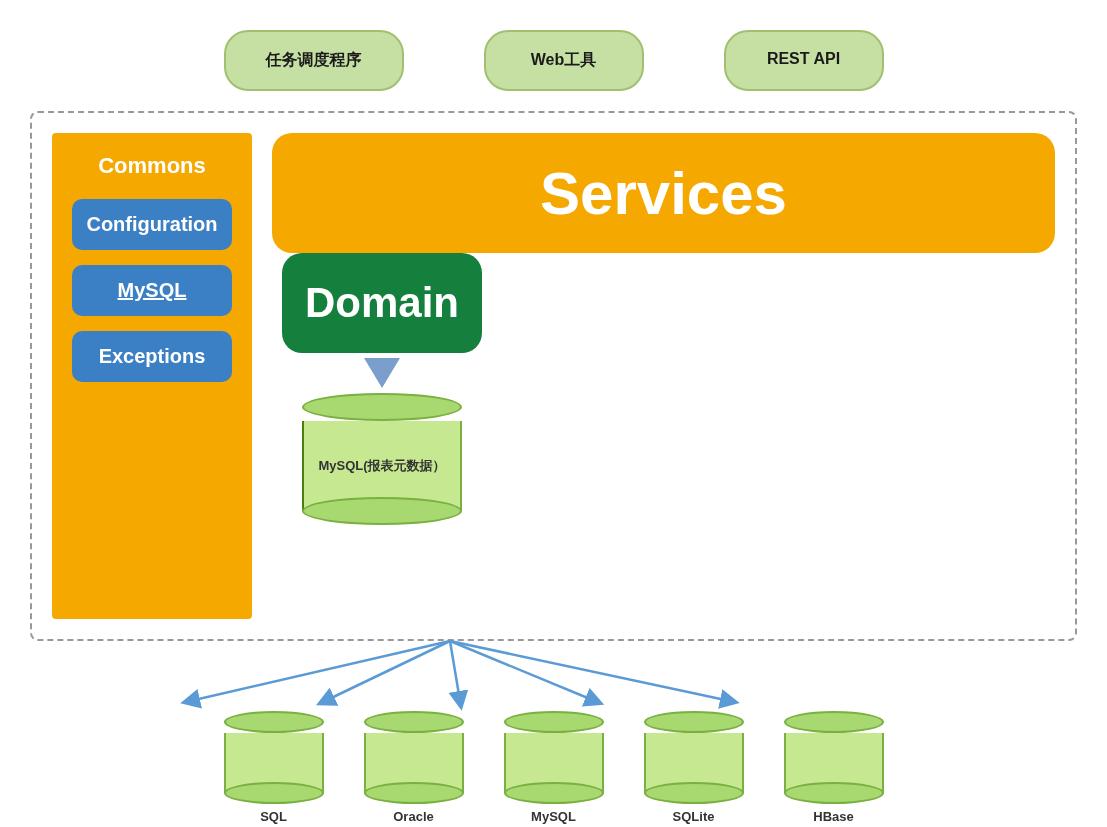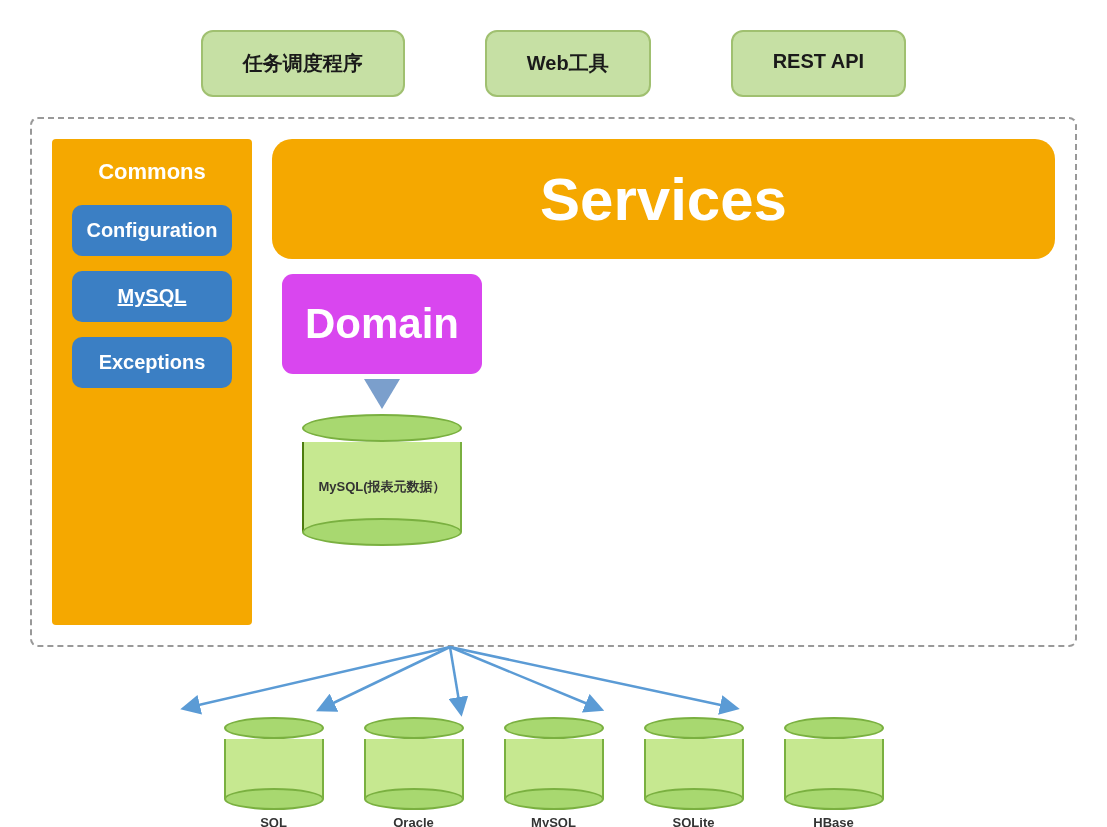--- a/index.html
+++ b/index.html
@@ -16,23 +16,23 @@
     .top-bar {
       display: flex;
       justify-content: center;
       gap: 80px;
       padding: 30px 80px 20px;
     }
 
     .top-box {
       background: #c6e0a4;
       border: 2px solid #a0c070;
-      border-radius: 12px;
+      border-radius: 24px;
       padding: 18px 40px;
-      font-size: 20px;
+      font-size: 16px;
       font-weight: bold;
       color: #1a1a1a;
       min-width: 160px;
       text-align: center;
     }
 
     
     .main-container {
       margin: 0 30px;
       border: 2px dashed #999;
@@ -74,21 +74,20 @@
       width: 160px;
       padding: 14px 10px;
       text-align: center;
     }
 
     
     .right-content {
       flex: 1;
       display: flex;
       flex-direction: column;
-      gap: 15px;
     }
 
     
     .services-box {
       background: #f5a800;
       border-radius: 20px;
       height: 120px;
       display: flex;
       align-items: center;
       justify-content: center;
@@ -143,22 +142,22 @@
     
     .domain-section {
       width: 220px;
       display: flex;
       flex-direction: column;
       align-items: center;
       gap: 0;
     }
 
     .domain-box {
-      background: #d946ef;
-      border-radius: 11px;
+      background: #15803d;
+      border-radius: 20px;
       width: 200px;
       height: 100px;
       display: flex;
       align-items: center;
       justify-content: center;
     }
 
     .domain-title {
       color: white;
       font-size: 42px;

